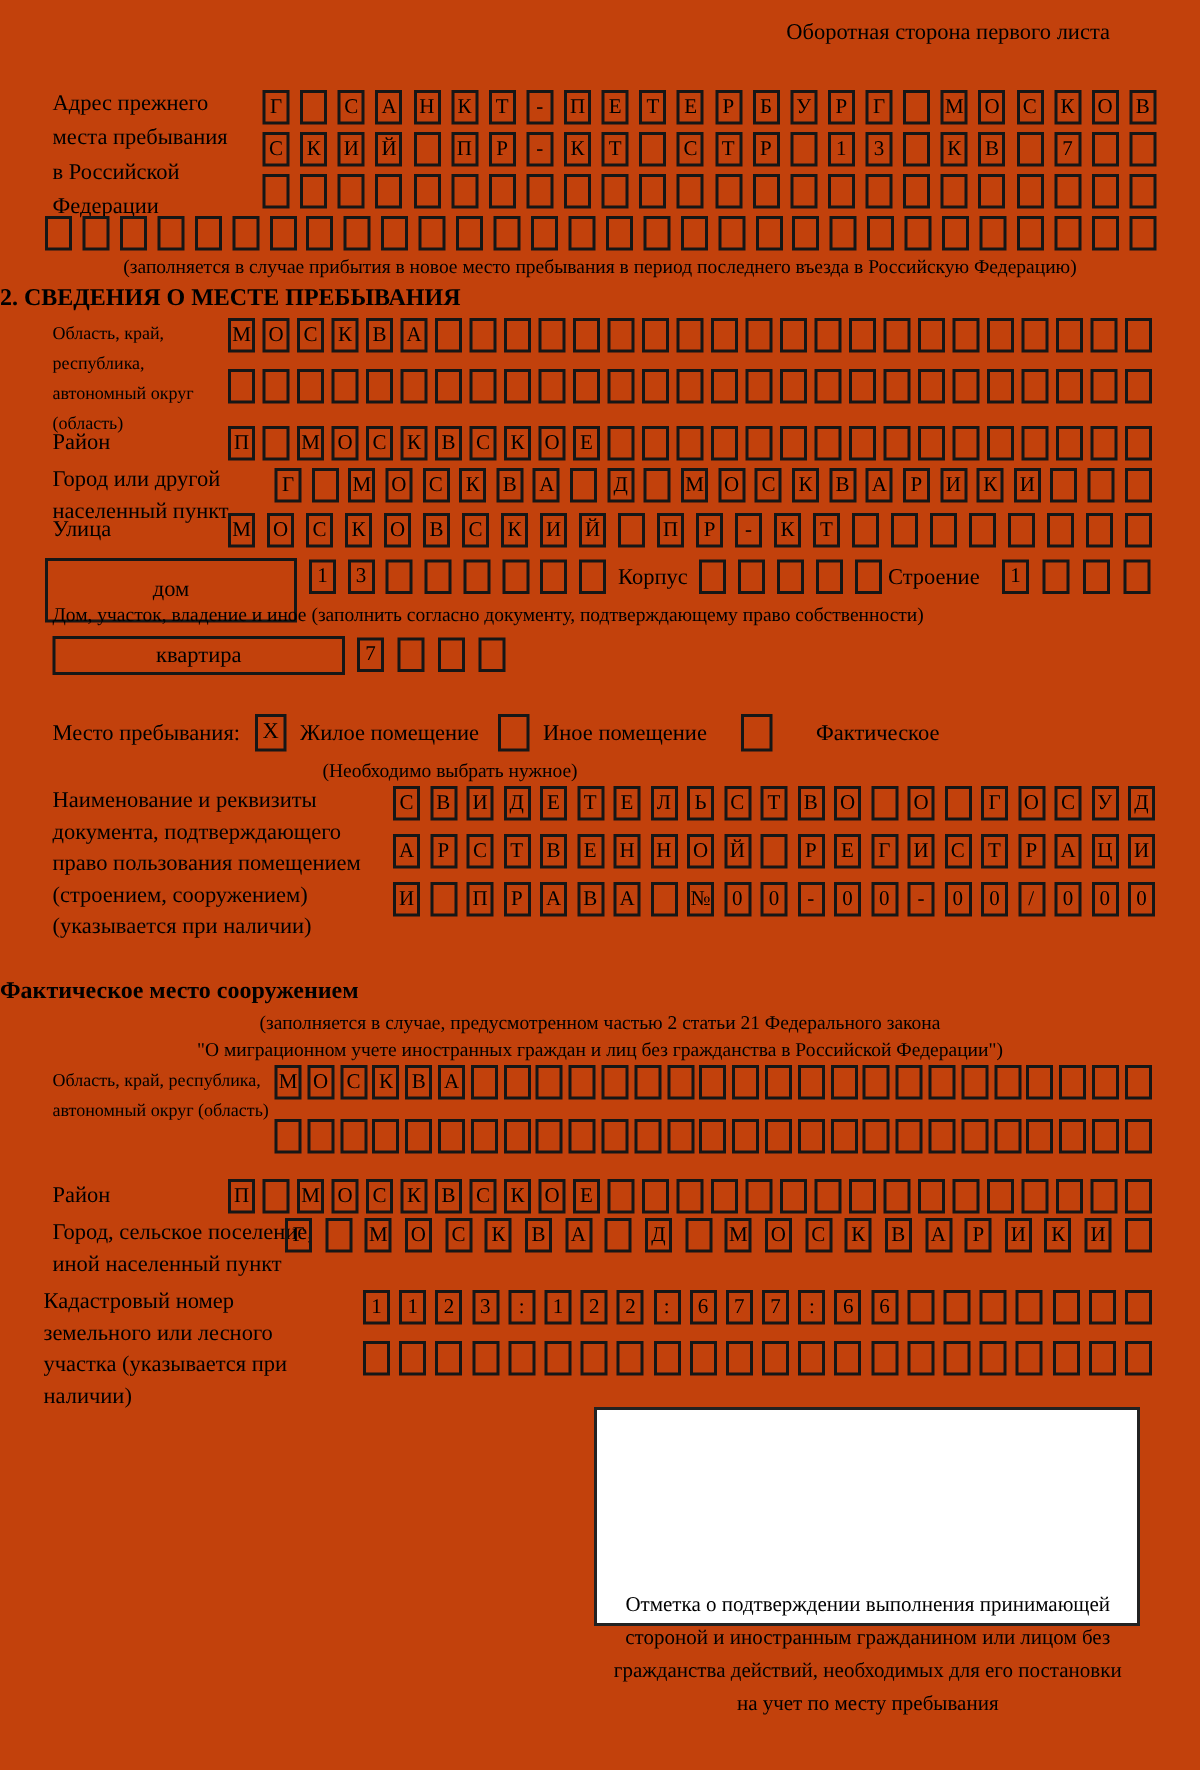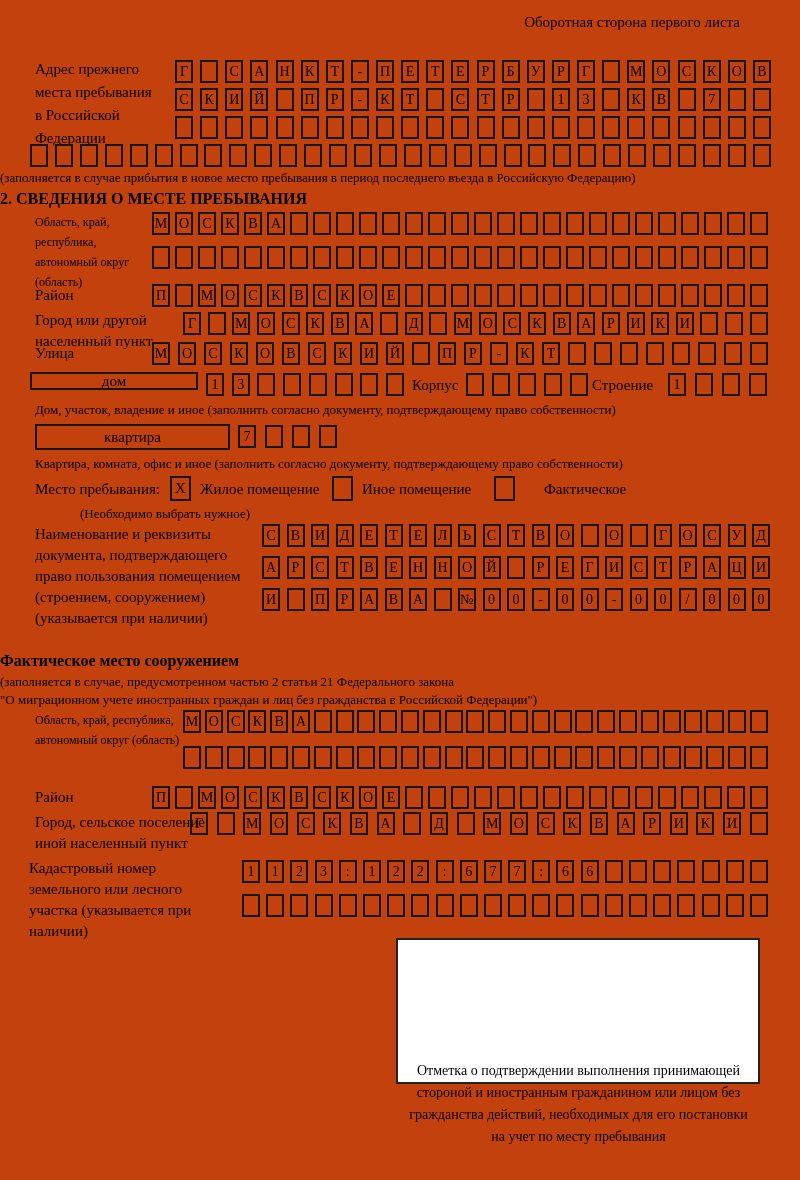--- a/index.html
+++ b/index.html
@@ -6,21 +6,21 @@
   .page{position:relative;width:800px;height:1180px;background:#c2410c;
         font-family:"Liberation Serif","DejaVu Serif",serif;color:#000;overflow:hidden;}
   .hdr{position:absolute;top:14px;left:0;width:740px;text-align:right;font-size:15px;}
   .row{position:absolute;display:flex;justify-content:space-between;}
   .cell{flex:none;width:18px;height:23px;border:2px solid #161616;box-sizing:border-box;
         display:flex;align-items:center;justify-content:center;font-size:14px;line-height:1;}
   .lbl{position:absolute;font-size:15px;line-height:23px;}
   .lbl-sm{position:absolute;font-size:12px;line-height:20px;}
   .lbl-m{position:absolute;font-size:15px;line-height:21px;}
   .note{position:absolute;font-size:13px;line-height:16px;}
-  .c{}
+  .c{text-align:center;}
   .full{left:0;width:100%;}
   .title{position:absolute;left:0;width:100%;font-weight:bold;font-size:16px;}
   .namedbox{position:absolute;border:2px solid #161616;box-sizing:border-box;
             display:flex;align-items:center;justify-content:center;font-size:15px;}
   .checkbox{position:absolute;width:21px;height:25px;border:2px solid #161616;box-sizing:border-box;
             display:flex;align-items:center;justify-content:center;font-size:15px;}
   .bigbox{position:absolute;border:2px solid #222;box-sizing:border-box;background:#fff;}
   .cap{position:absolute;font-size:14px;line-height:22px;text-align:center;}
 </style>
 </head>
@@ -285,21 +285,21 @@
       <span class="cell"></span>
       <span class="cell"></span>
       <span class="cell"></span>
       <span class="cell"></span>
       <span class="cell"></span>
       <span class="cell"></span>
       <span class="cell"></span>
       <span class="cell"></span>
     </div>
 
-  <div class="namedbox" style="left:30px;top:372px;width:168px;height:18px;">дом</div>
+  <div class="namedbox" style="left:30px;top:372px;width:168px;height:43px;">дом</div>
   <div class="row" style="left:206px;top:373px;width:198px;">
       <span class="cell">1</span>
       <span class="cell">3</span>
       <span class="cell"></span>
       <span class="cell"></span>
       <span class="cell"></span>
       <span class="cell"></span>
       <span class="cell"></span>
       <span class="cell"></span>
     </div>
@@ -320,21 +320,20 @@
     </div>
   <div class="note" style="left:35px;top:402px;">Дом, участок, владение и иное (заполнить согласно документу, подтверждающему право собственности)</div>
 
   <div class="namedbox" style="left:35px;top:424px;width:195px;height:26px;">квартира</div>
   <div class="row" style="left:238px;top:425px;width:99px;">
       <span class="cell">7</span>
       <span class="cell"></span>
       <span class="cell"></span>
       <span class="cell"></span>
     </div>
-  <div class="note" style="left:35px;top:456px;">Квартира, комната, офис и иное (заполнить согласно документу, подтверждающему право собственности)</div>
 
   <div class="lbl" style="left:35px;top:478px;">Место пребывания:</div>
   <div class="checkbox" style="left:170px;top:476px;">X</div>
   <div class="lbl" style="left:200px;top:478px;">Жилое помещение</div>
   <div class="checkbox" style="left:332px;top:476px;"></div>
   <div class="lbl" style="left:362px;top:478px;">Иное помещение</div>
   <div class="checkbox" style="left:494px;top:476px;"></div>
   <div class="lbl" style="left:544px;top:478px;">Фактическое</div>
   <div class="note c" style="left:80px;top:506px;width:440px;">(Необходимо выбрать нужное)</div>
 

